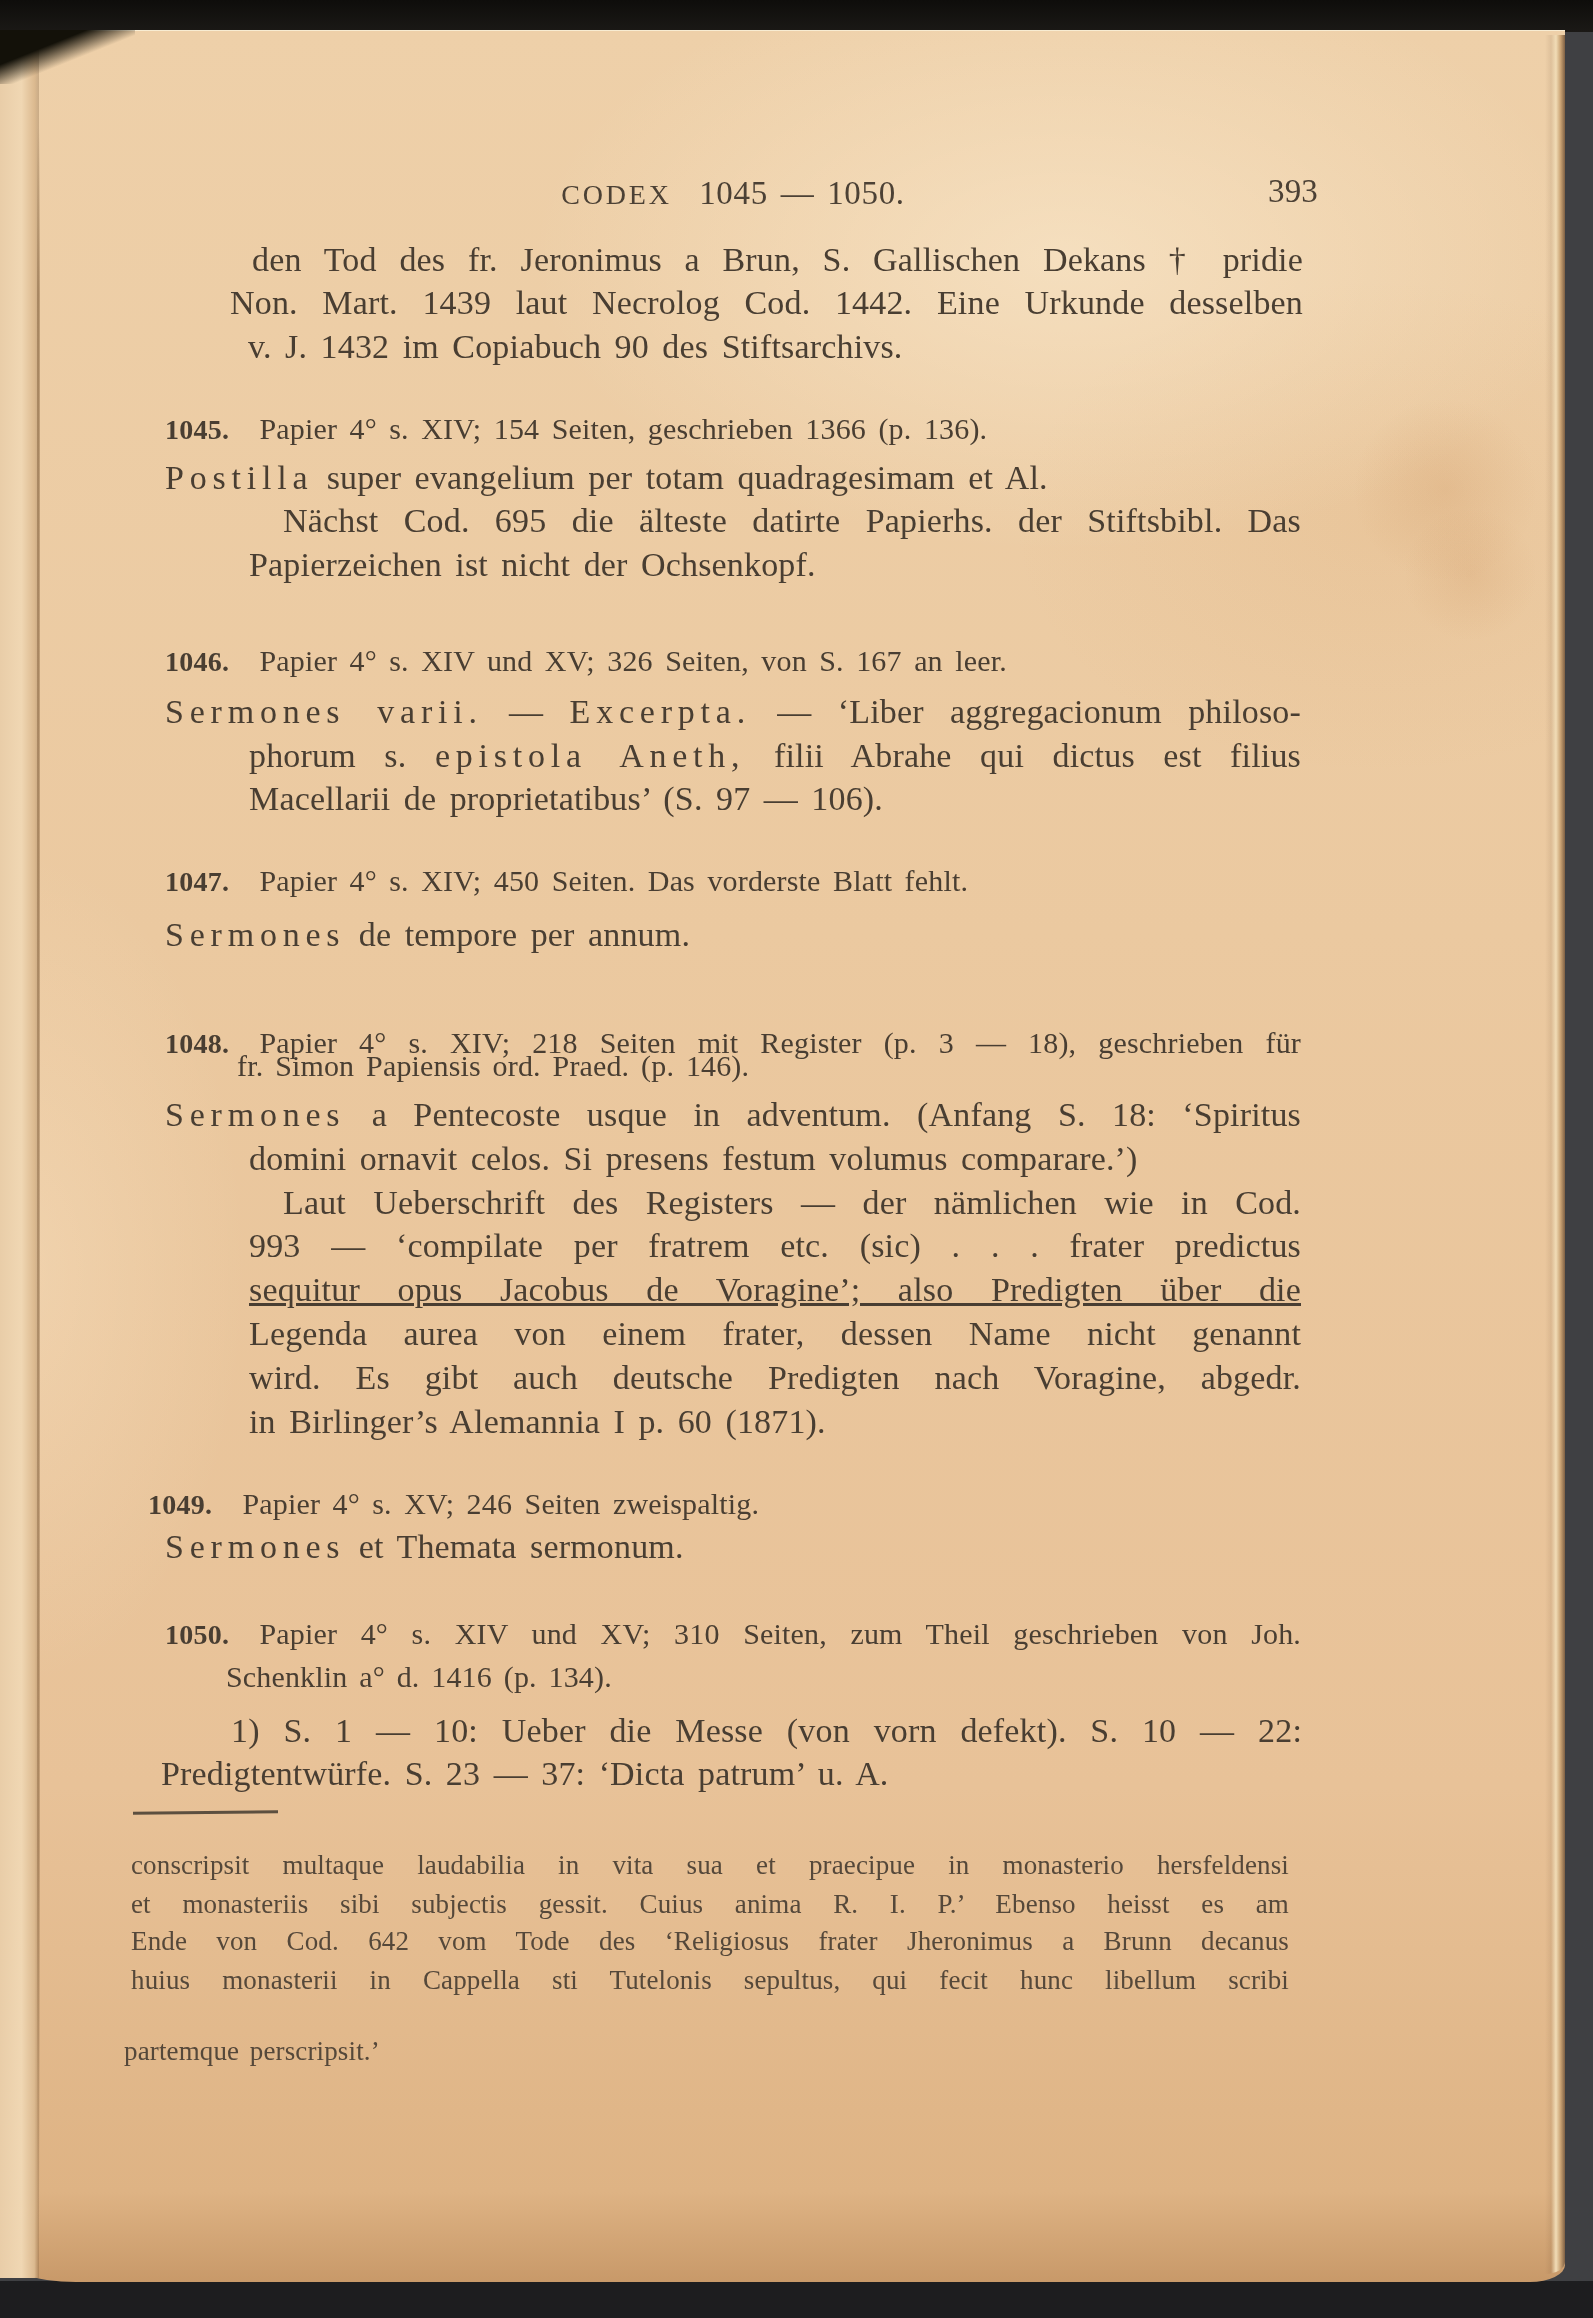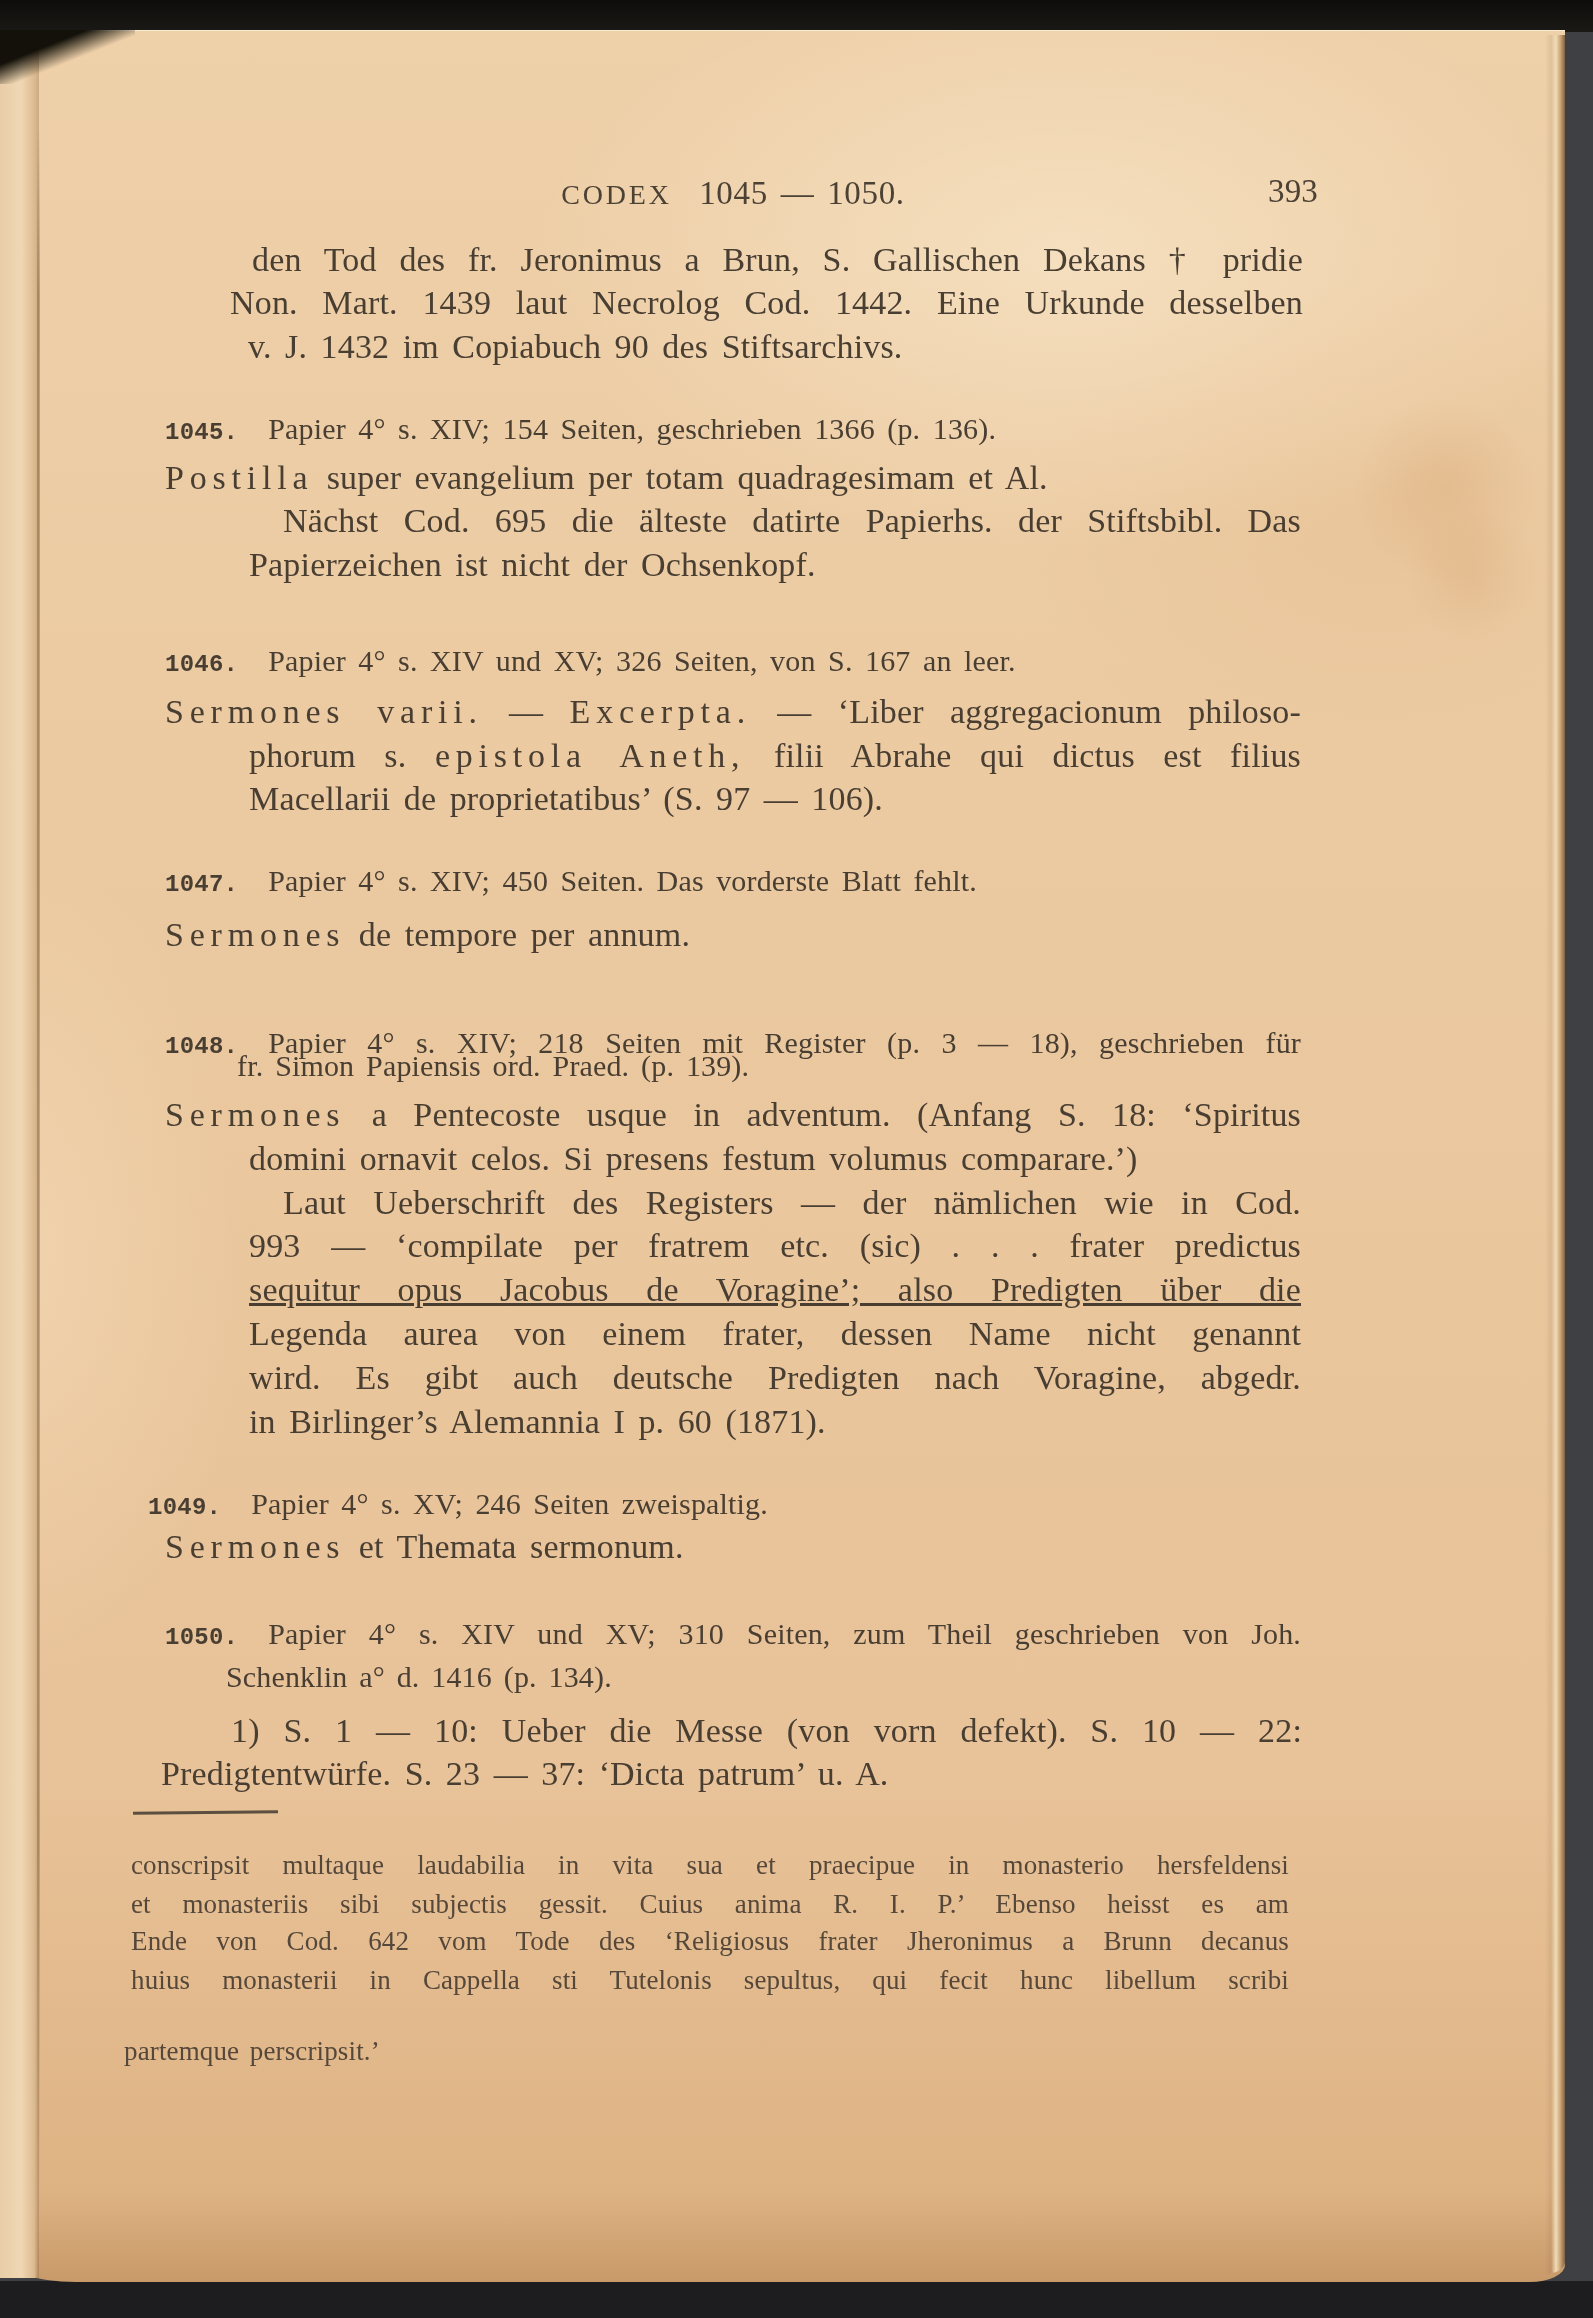--- a/index.html
+++ b/index.html
@@ -41,21 +41,21 @@
   .fox-spot-a{position:absolute;left:1352px;top:397px;width:186px;height:186px;border-radius:50%;
     background:radial-gradient(circle,rgba(185,115,55,0.14),transparent 70%);}
   .fox-spot-b{position:absolute;left:1403px;top:507px;width:135px;height:135px;border-radius:50%;
     background:radial-gradient(circle,rgba(185,115,55,0.12),transparent 70%);}
 
   .line{
     position:absolute;white-space:nowrap;color:#493e32;
     font-size:34px;line-height:34px;letter-spacing:0.005em;word-spacing:0.14em;
   }
   .just{white-space:normal;text-align:justify;text-align-last:justify;word-spacing:normal;}
-  .num{font-weight:bold;font-size:24px;margin-right:30px;letter-spacing:0.01em;font-family:Liberation Mono, monospace;}
+  .num{font-weight:bold;font-size:28px;margin-right:30px;letter-spacing:0.01em;}
   .desc{font-size:30px;}
   .sp{letter-spacing:0.17em;}
   .header-line{font-size:28px;letter-spacing:0.10em;text-align:center;color:#4c4135;}
   .header-range{font-size:33px;letter-spacing:0.02em;}
   .pagenum{font-size:33px;text-align:right;color:#4c4135;}
   .fn{font-size:27px;line-height:37px;color:#55483a;}
   .fn-rule{position:absolute;left:133px;top:1811px;width:145px;height:2.5px;background:#5c4f3f;transform:rotate(-0.5deg);}
 </style>
 </head>
 <body>
@@ -103,21 +103,21 @@
 <div class="line" style="top:863px;left:165px;">
   <span class="num">1047.</span><span class="desc">Papier 4° s. XIV; 450 Seiten. Das vorderste Blatt fehlt.</span>
 </div>
 <div class="line" style="top:918px;left:165px;">
   <span class="sp">Sermones</span><span> de tempore per annum.</span>
 </div>
 
 <div class="line just" style="top:1005px;left:165px;width:1136px;margin-top:20px;">
   <span class="num">1048.</span><span class="desc">Papier 4° s. XIV; 218 Seiten mit Register (p. 3 — 18), geschrieben für</span>
 </div>
-<div class="line desc" style="top:1049px;left:237px;font-size:30px;">fr. Simon Papiensis ord. Praed. (p. 139).</div>
+<div class="line desc" style="top:1049px;left:237px;font-size:30px;">fr. Simon Papiensis ord. Praed. (p. 146).</div>
 <div class="line just" style="top:1098px;left:165px;width:1136px;">
   <span class="sp">Sermones</span><span> a Pentecoste usque in adventum. (Anfang S. 18: ‘Spiritus</span>
 </div>
 <div class="line" style="top:1142px;left:249px;">domini ornavit celos. Si presens festum volumus comparare.’)</div>
 <div class="line just" style="top:1186px;left:283px;width:1018px;">Laut Ueberschrift des Registers — der nämlichen wie in Cod.</div>
 <div class="line just" style="top:1229px;left:249px;width:1052px;">993 — ‘compilate per fratrem etc. (sic) . . . frater predictus</div>
 <div class="line just" style="top:1273px;left:249px;width:1052px;text-decoration:underline;">sequitur opus Jacobus de Voragine’; also Predigten über die</div>
 <div class="line just" style="top:1317px;left:249px;width:1052px;">Legenda aurea von einem frater, dessen Name nicht genannt</div>
 <div class="line just" style="top:1361px;left:249px;width:1052px;">wird. Es gibt auch deutsche Predigten nach Voragine, abgedr.</div>
 <div class="line" style="top:1405px;left:249px;">in Birlinger’s Alemannia I p. 60 (1871).</div>

